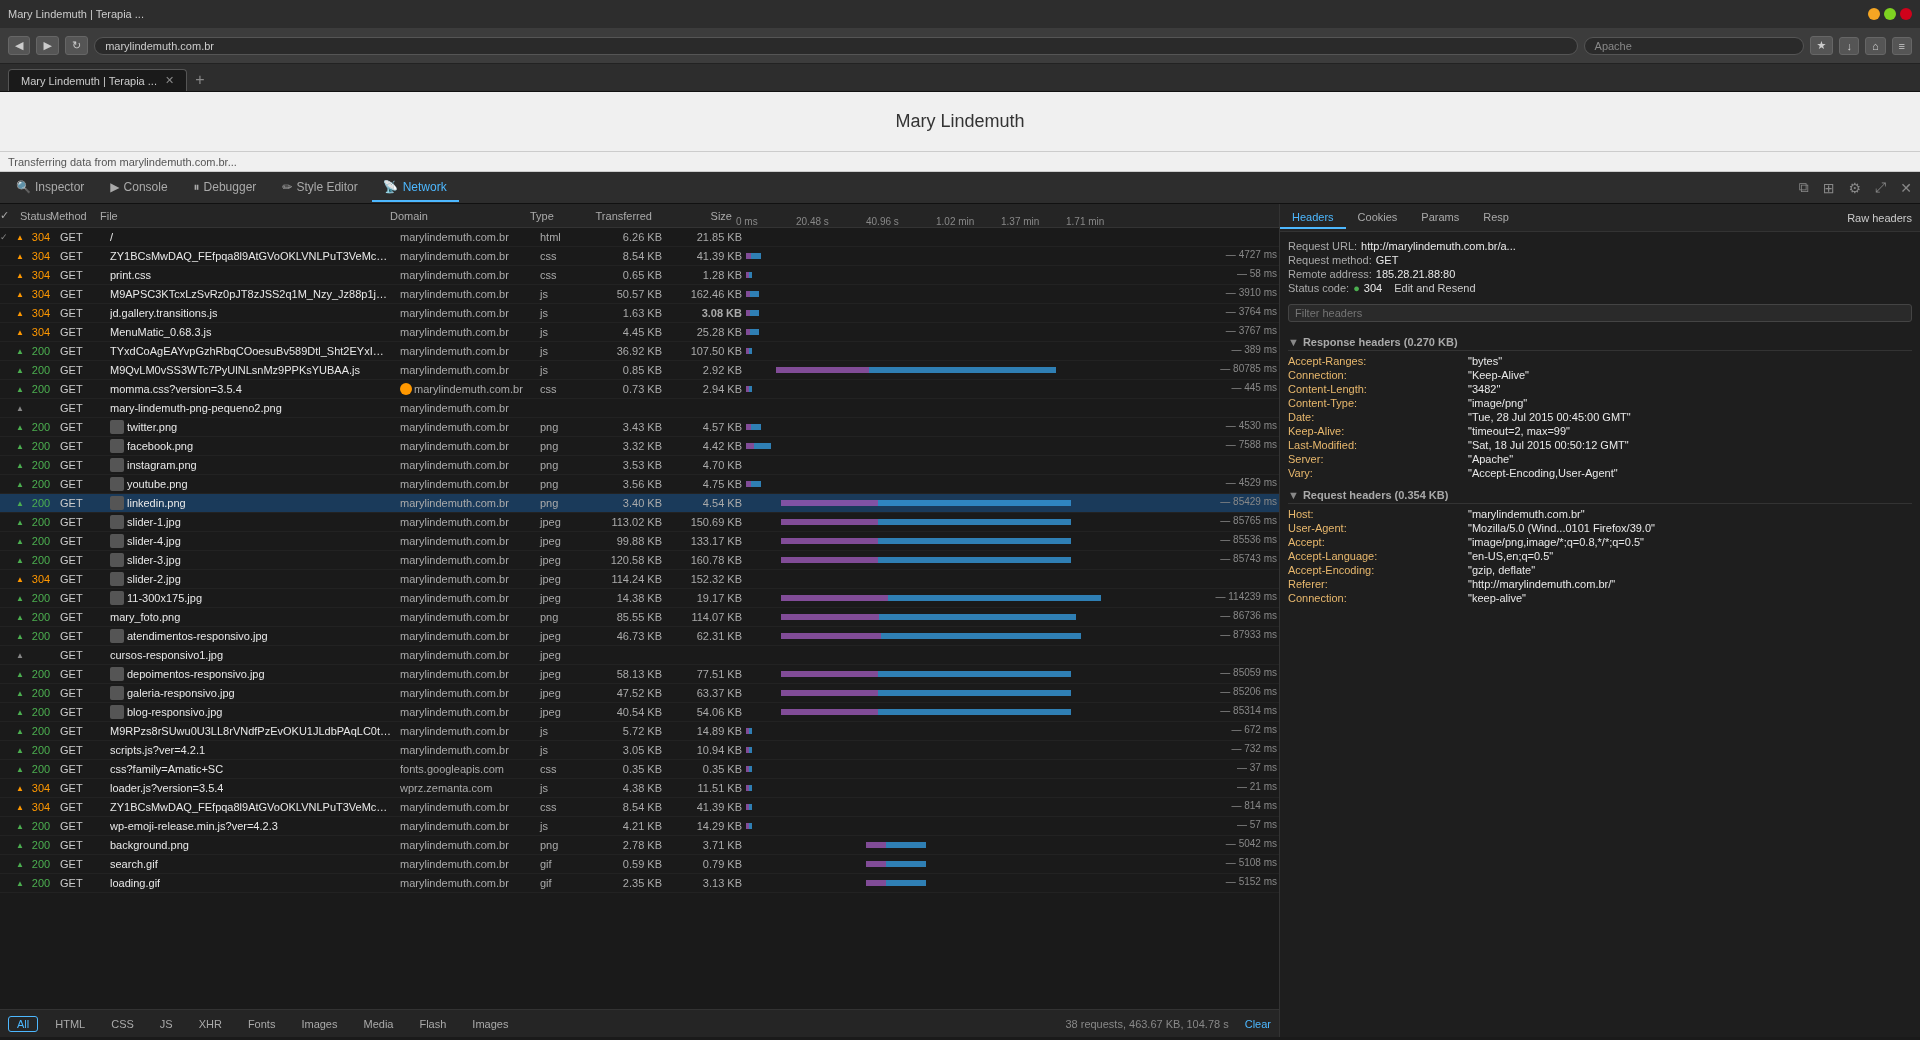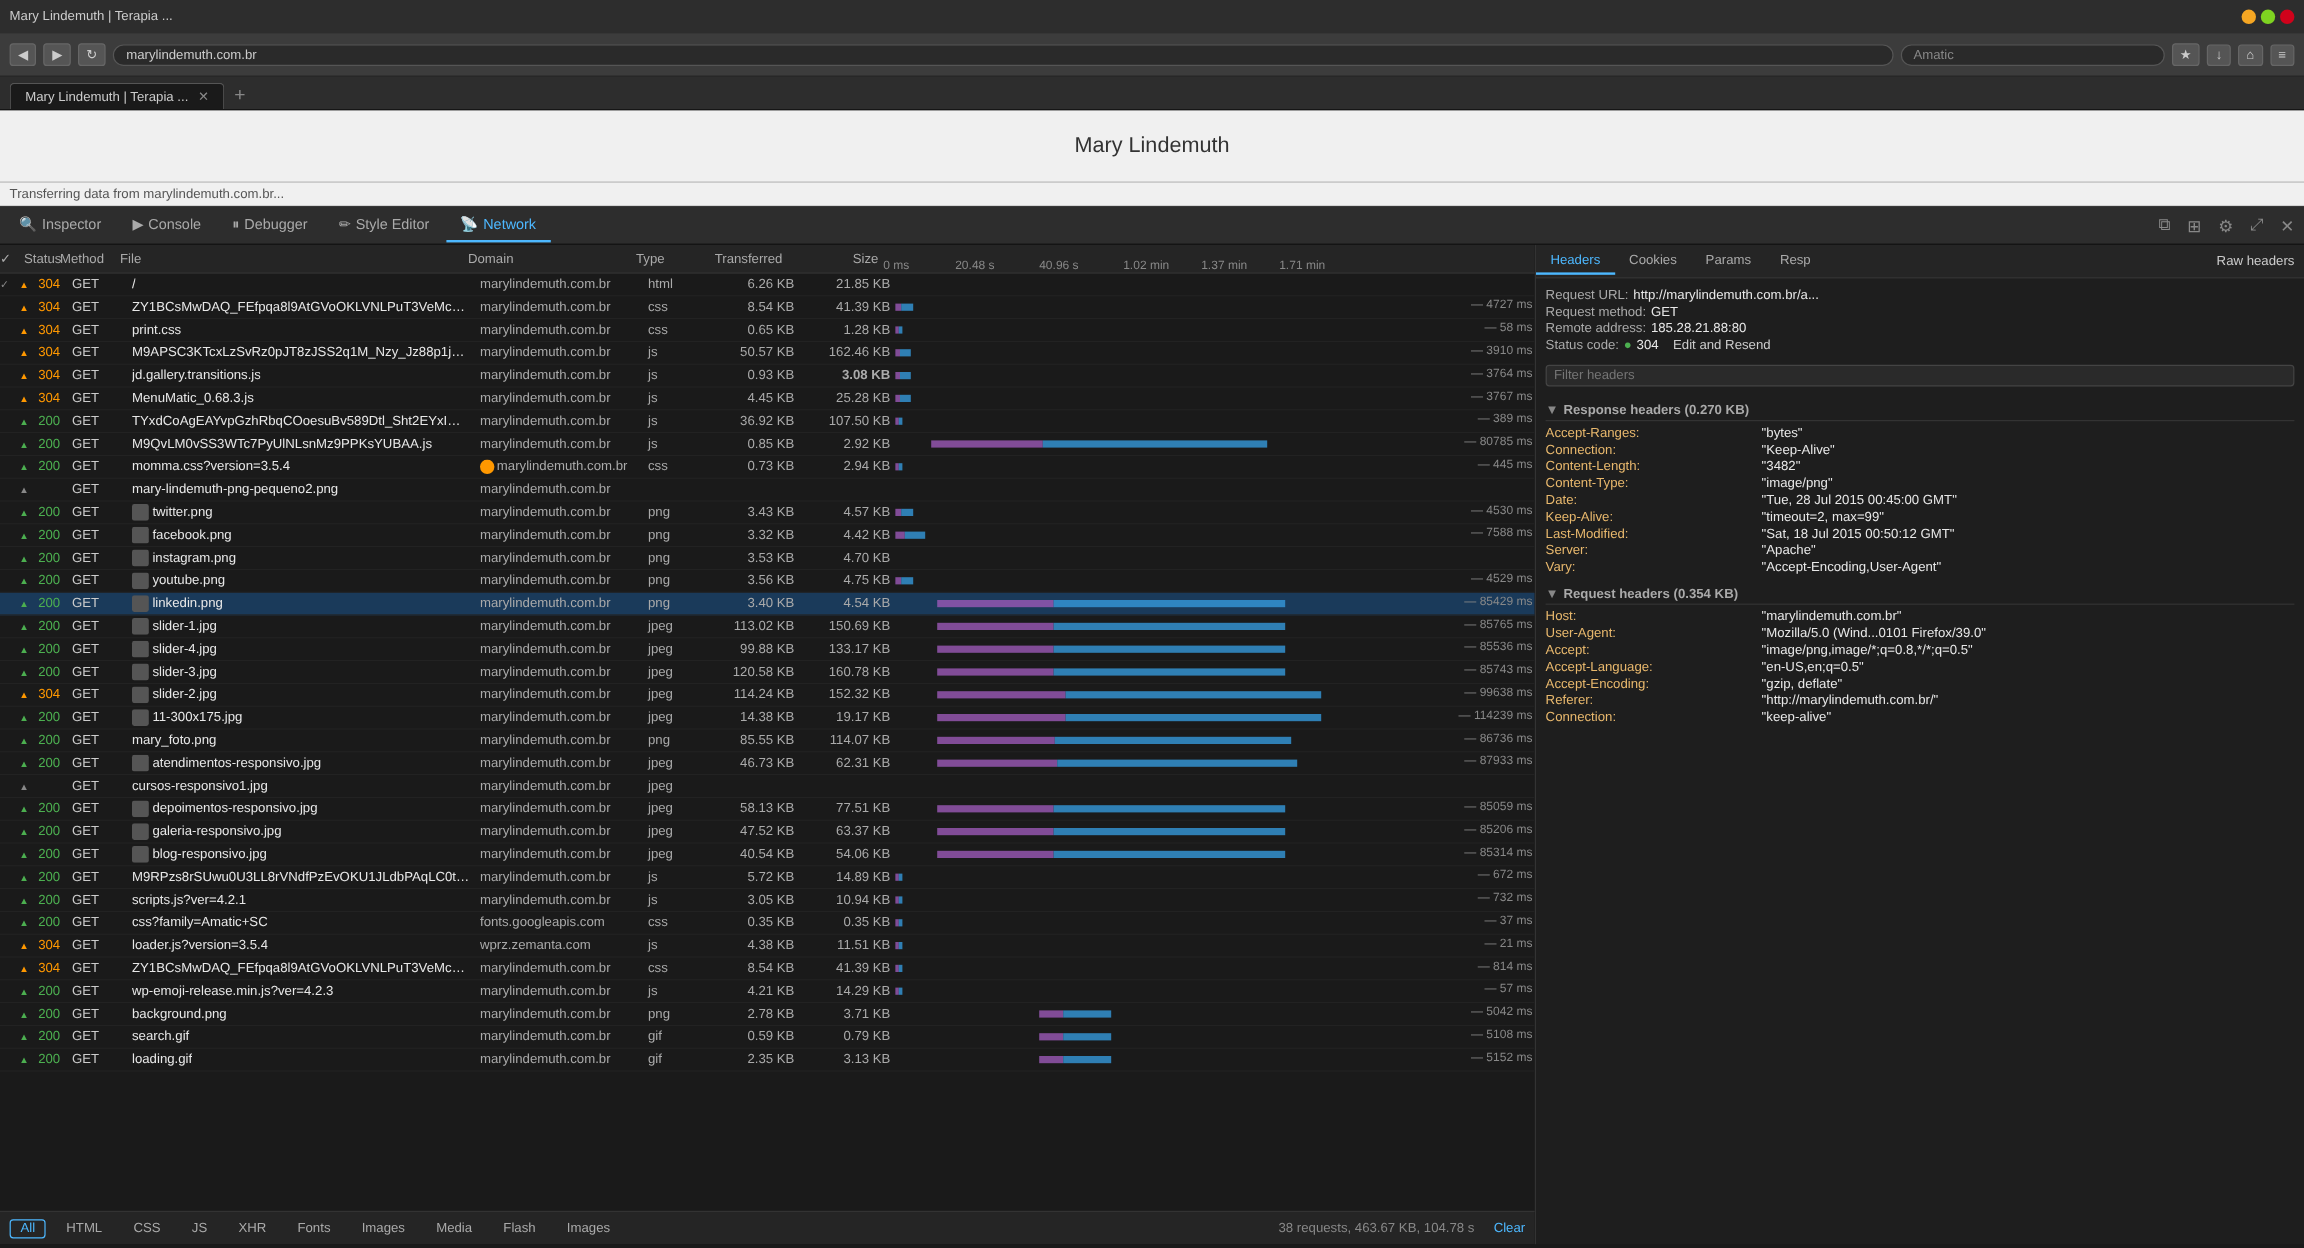--- a/index.html
+++ b/index.html
@@ -108,21 +108,21 @@
   </div>
 
   <div class="nav-bar">
     <button class="nav-btn">◀</button>
     <button class="nav-btn">▶</button>
     <button class="nav-btn">↻</button>
     <div class="address-bar">
       <span>marylindemuth.com.br</span>
     </div>
     <div class="search-bar">
-      <span style="color:#888">Amatic</span>
+      <span style="color:#888">Apache</span>
     </div>
     <button class="nav-btn">★</button>
     <button class="nav-btn">↓</button>
     <button class="nav-btn">⌂</button>
     <button class="nav-btn">≡</button>
   </div>
 
   <div class="tab-bar">
     <div class="browser-tab active">
       <span>Mary Lindemuth | Terapia ...</span>
@@ -286,21 +286,21 @@
     <div class="col-method" style="color:#ccc;">GET</div>
     <div class="col-file" style="display:flex; align-items:center; overflow:hidden;">
 
       <span style="overflow:hidden;text-overflow:ellipsis;white-space:nowrap;color:#e8e8e8;">jd.gallery.transitions.js</span>
     </div>
     <div class="col-domain" style="display:flex;align-items:center;overflow:hidden;">
 
       <span style="overflow:hidden;text-overflow:ellipsis;white-space:nowrap;color:#aaa;">marylindemuth.com.br</span>
     </div>
     <div class="col-type" style="color:#aaa;">js</div>
-    <div class="col-transferred" style="color:#aaa;text-align:right;">0.93 KB</div>
+    <div class="col-transferred" style="color:#aaa;text-align:right;">1.63 KB</div>
     <div class="col-size" style="color:#aaa;text-align:right;font-weight:bold;">3.08 KB</div>
     <div class="col-timeline" style="position:relative; height:100%; overflow:hidden;">
       <div style="position:absolute;left:0px;width:4.333333333333333px;height:6px;top:6px;background:#9b59b6;opacity:0.8;"></div>
       <div style="position:absolute;left:4.333333333333333px;width:8.666666666666666px;height:6px;top:6px;background:#3498db;opacity:0.8;"></div>
       <span style="position:absolute;right:2px;top:2px;font-size:10px;color:#888;white-space:nowrap;">— 3764 ms</span>
     </div>
   </div>
           <div class="network-row">
     <div class="col-check" style="color:#888; font-size:9px;"></div>
     <div style="width:10px; flex-shrink:0; color:#ff9800; font-size:8px; display:flex; align-items:center;">▲</div>
@@ -589,25 +589,20 @@
       <span style="width:14px;height:14px;background:#555;display:inline-block;margin-right:3px;flex-shrink:0;border-radius:2px;"></span>
       <span style="overflow:hidden;text-overflow:ellipsis;white-space:nowrap;color:#e8e8e8;">slider-2.jpg</span>
     </div>
     <div class="col-domain" style="display:flex;align-items:center;overflow:hidden;">
 
       <span style="overflow:hidden;text-overflow:ellipsis;white-space:nowrap;color:#aaa;">marylindemuth.com.br</span>
     </div>
     <div class="col-type" style="color:#aaa;">jpeg</div>
     <div class="col-transferred" style="color:#aaa;text-align:right;">114.24 KB</div>
     <div class="col-size" style="color:#aaa;text-align:right;">152.32 KB</div>
-    <div class="col-timeline" style="position:relative; height:100%; overflow:hidden;">
-      <div style="position:absolute;left:35px;width:106.66666666666667px;height:6px;top:6px;background:#9b59b6;opacity:0.8;"></div>
-      <div style="position:absolute;left:141.66666666666669px;width:213.33333333333334px;height:6px;top:6px;background:#3498db;opacity:0.8;"></div>
-      <span style="position:absolute;right:2px;top:2px;font-size:10px;color:#888;white-space:nowrap;">— 99638 ms</span>
-    </div>
   </div>
           <div class="network-row">
     <div class="col-check" style="color:#888; font-size:9px;"></div>
     <div style="width:10px; flex-shrink:0; color:#4caf50; font-size:8px; display:flex; align-items:center;">▲</div>
     <div class="col-status" style="color:#4caf50;">200</div>
     <div class="col-method" style="color:#ccc;">GET</div>
     <div class="col-file" style="display:flex; align-items:center; overflow:hidden;">
       <span style="width:14px;height:14px;background:#555;display:inline-block;margin-right:3px;flex-shrink:0;border-radius:2px;"></span>
       <span style="overflow:hidden;text-overflow:ellipsis;white-space:nowrap;color:#e8e8e8;">11-300x175.jpg</span>
     </div>

